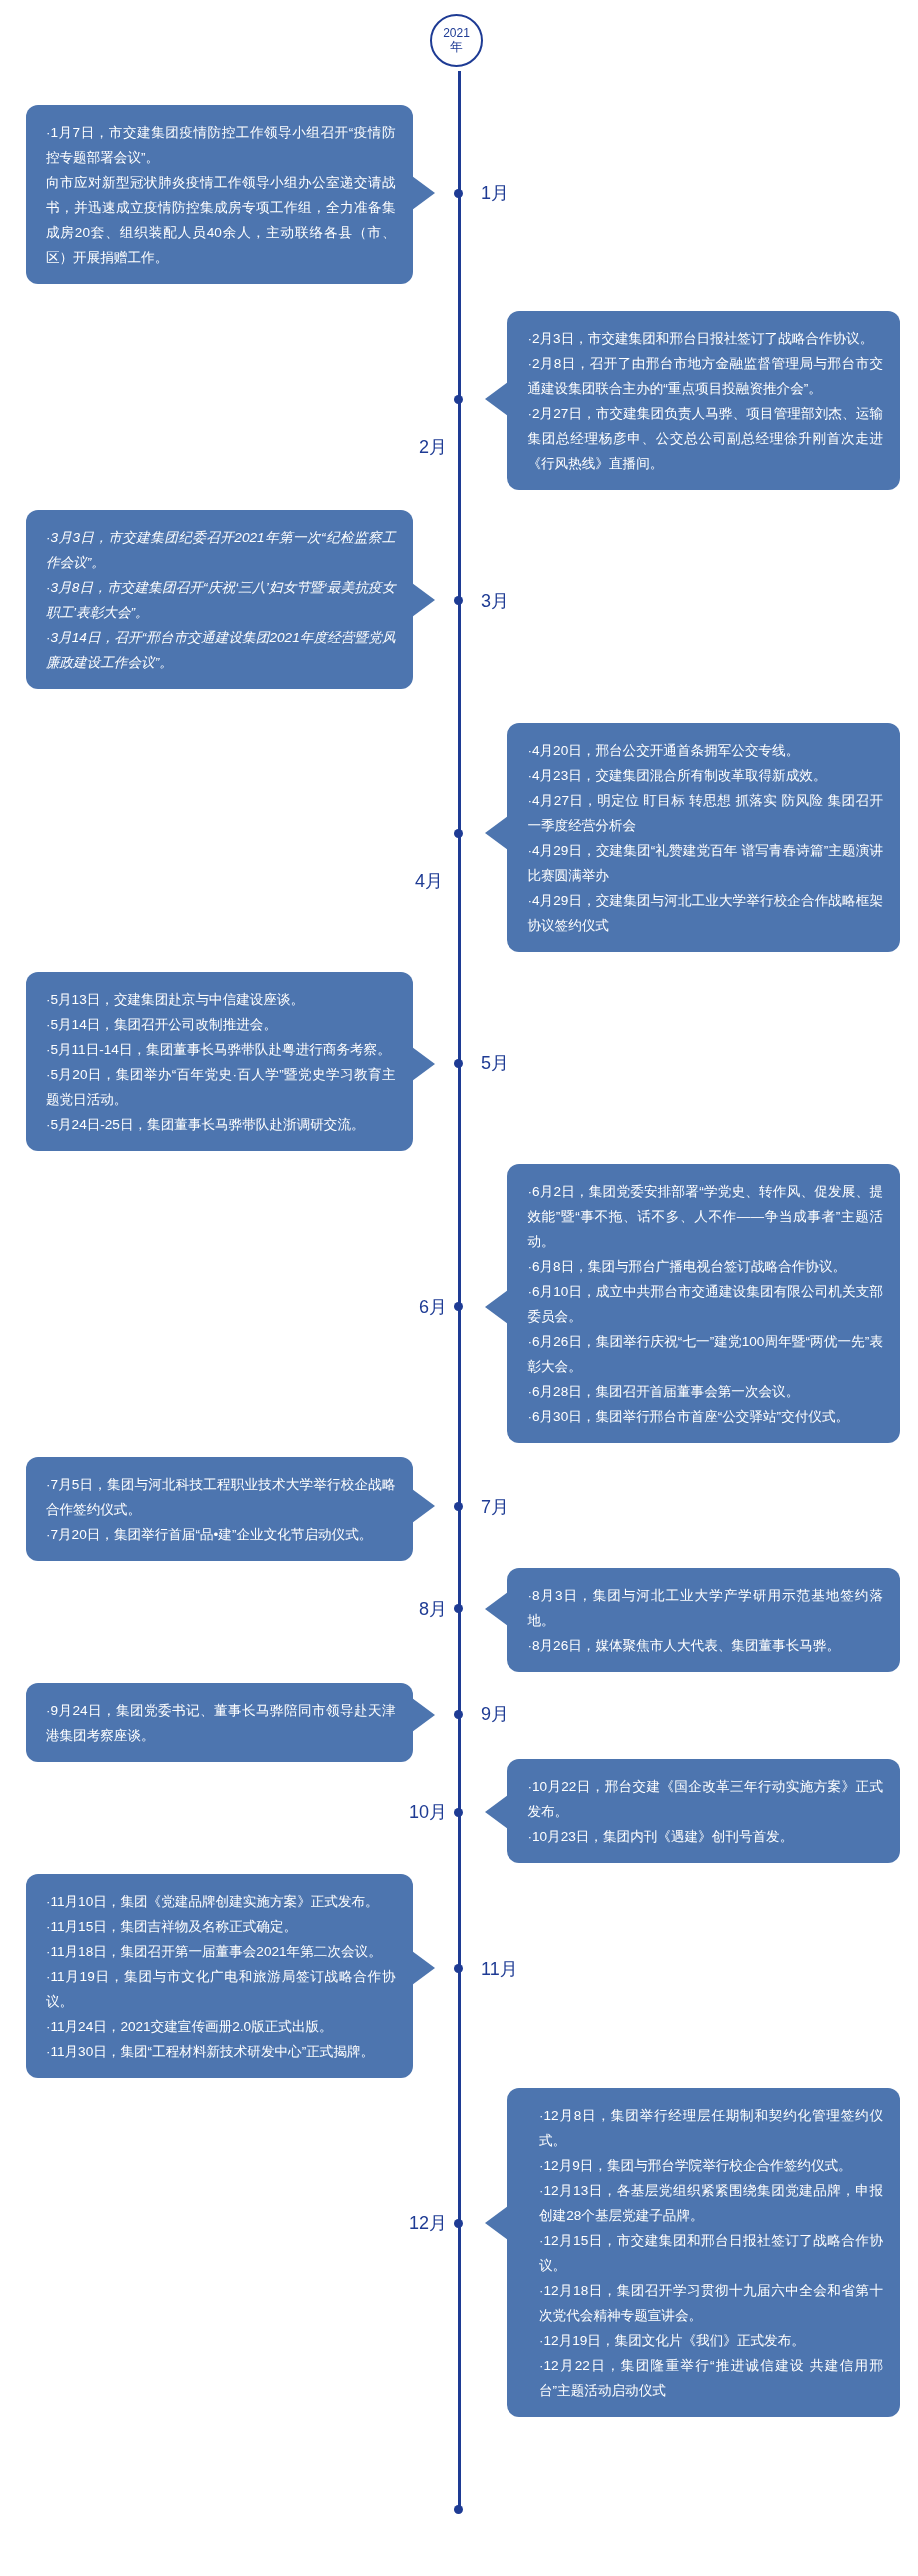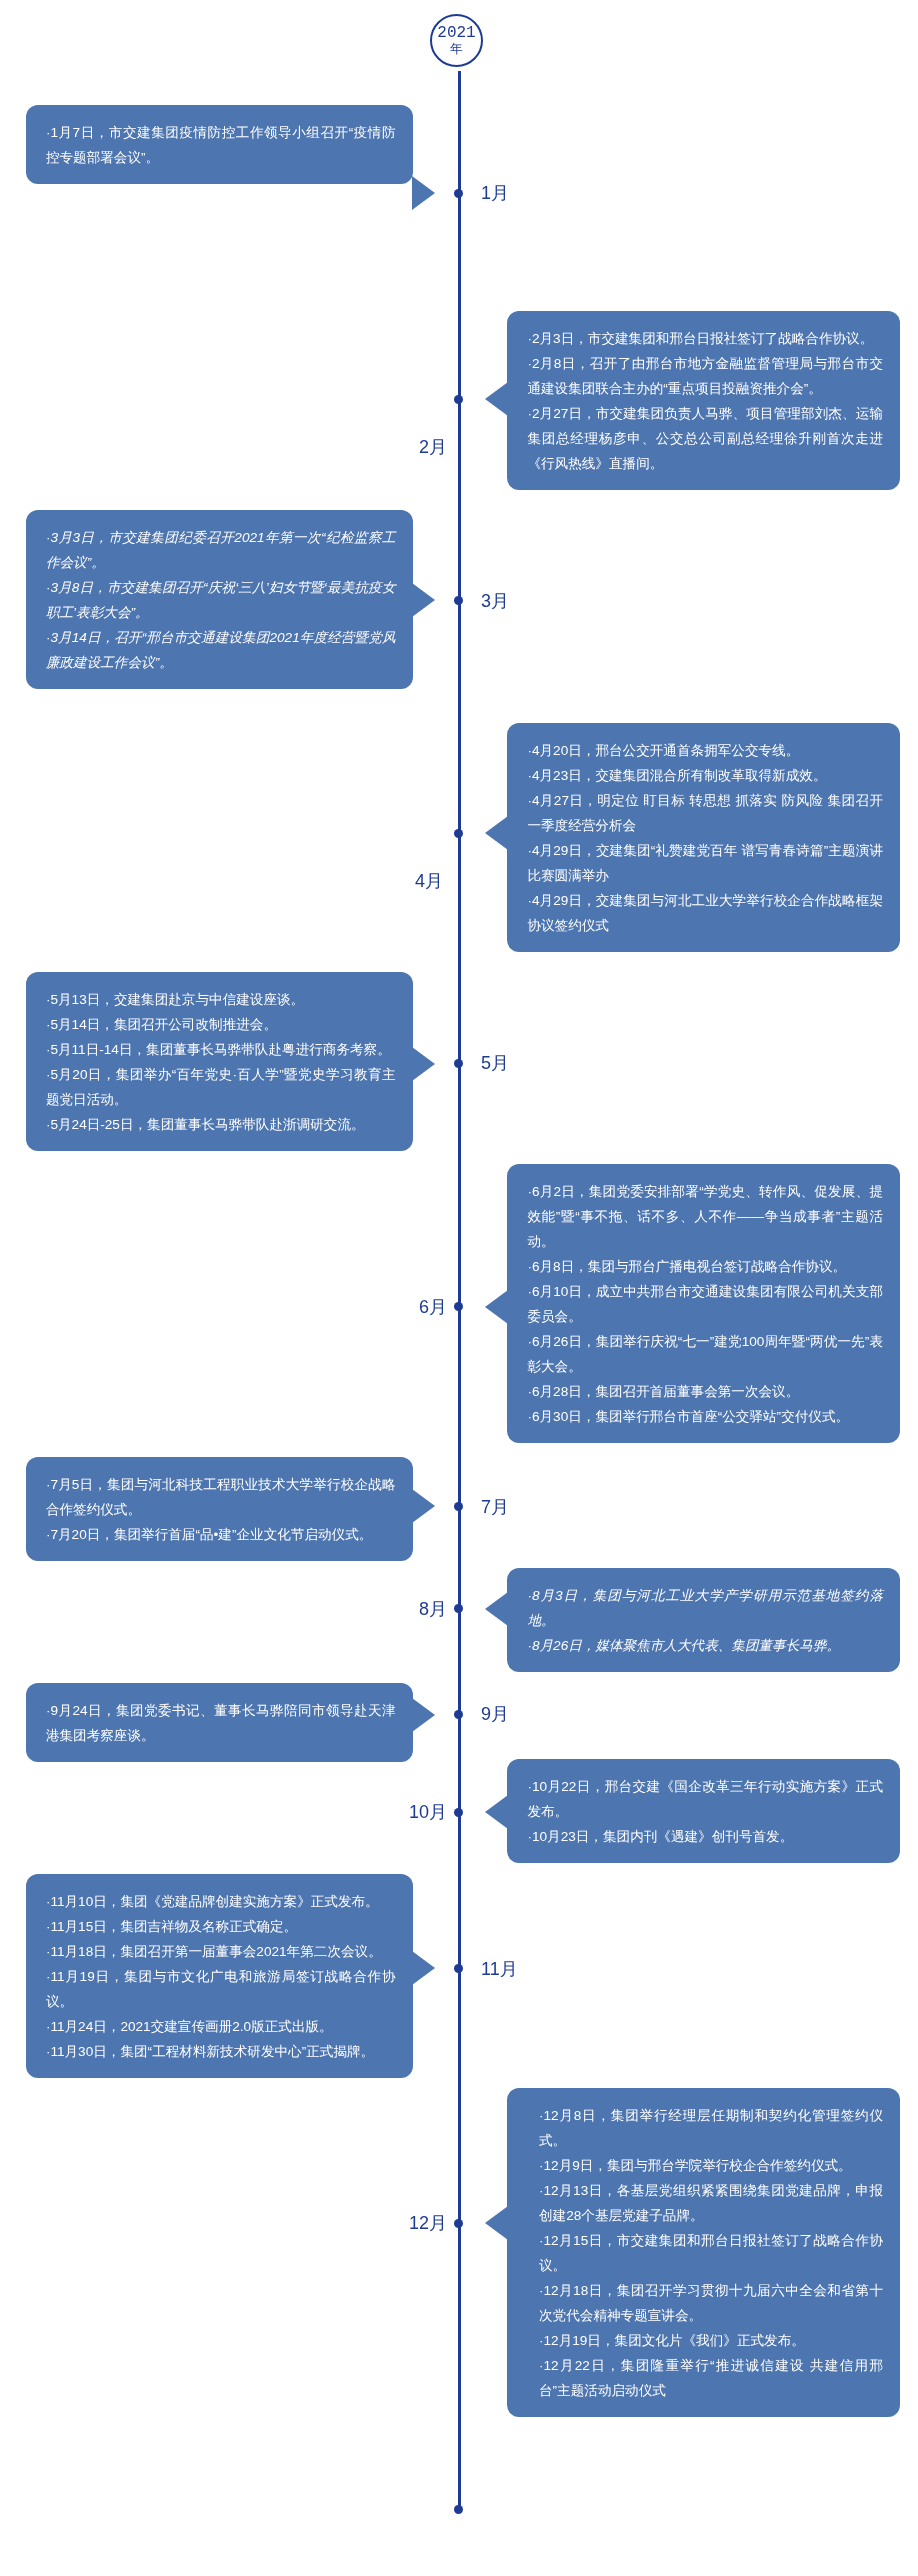--- a/index.html
+++ b/index.html
@@ -6,21 +6,21 @@
   .page{
     position:relative;width:919px;height:2576px;background:#ffffff;
     font-family:"Liberation Sans","DejaVu Sans",sans-serif;overflow:hidden;
   }
   .timeline-line{position:absolute;left:458px;top:71px;width:2.6px;height:2440px;background:#1e3b94;}
   .year-badge{
     position:absolute;left:430px;top:13.6px;width:49px;height:49px;border:2.6px solid #1e3b94;
     border-radius:50%;background:#ffffff;color:#1e3b94;display:flex;flex-direction:column;
     align-items:center;justify-content:center;line-height:1.05;box-sizing:content-box;
   }
-  .year-badge .y{font-size:16px;font-family:Liberation Mono, monospace;}
+  .year-badge .y{font-size:12px;}
   .year-badge .n{font-size:12.8px;}
   .t-dot{position:absolute;left:454px;width:9.4px;height:9.4px;border-radius:50%;background:#1e3b94;}
   .m-label{position:absolute;color:#1e3b94;font-size:18px;white-space:nowrap;}
   .e-box{
     position:absolute;width:387px;background:#4d75af;border-radius:12px;
     padding:14.5px 17px 14.5px 20.4px;box-sizing:border-box;color:#ffffff;font-size:13.6px;
   }
   .e-box.right{width:393px;left:507px;}
   .e-box.left{left:25.5px;}
   .e-box p{margin:0;line-height:25px;text-align:justify;text-justify:inter-ideograph;}
@@ -39,20 +39,21 @@
     <div class="n">年</div>
   </div>
 
   <div id="months-root">
   <div>
     <div class="t-dot" style="top: 189px;"></div>
     <div class="m-label" style="top: 181px; left: 481px;">1月</div>
     <div class="e-box left" style="top: 105px;">
       <div class="e-arrow" style="top: 71px;"></div>
     <p>·1月7日，市交建集团疫情防控工作领导小组召开“疫情防控专题部署会议”。</p>
+          <p>向市应对新型冠状肺炎疫情工作领导小组办公室递交请战书，并迅速成立疫情防控集成房专项工作组，全力准备集成房20套、组织装配人员40余人，主动联络各县（市、区）开展捐赠工作。</p>
         </div>
   </div>
 
   <div>
     <div class="t-dot" style="top: 395px;"></div>
     <div class="m-label" style="top: 387px; right: 472px; margin-top: 48px;">2月</div>
     <div class="e-box right" style="top: 311px;">
       <div class="e-arrow" style="top: 71px;"></div>
     <p>·2月3日，市交建集团和邢台日报社签订了战略合作协议。</p>
           <p>·2月8日，召开了由邢台市地方金融监督管理局与邢台市交通建设集团联合主办的“重点项目投融资推介会”。</p>
@@ -117,21 +118,21 @@
     <div class="e-box left" style="top: 1457px;">
       <div class="e-arrow" style="top: 32px;"></div>
     <p>·7月5日，集团与河北科技工程职业技术大学举行校企战略合作签约仪式。</p>
           <p>·7月20日，集团举行首届“品•建”企业文化节启动仪式。</p>
         </div>
   </div>
 
   <div>
     <div class="t-dot" style="top: 1604px;"></div>
     <div class="m-label" style="top: 1597px; right: 472px;">8月</div>
-    <div class="e-box right" style="top: 1568px; font-style: italic;">
+    <div class="e-box right" style="top: 1568px;">
       <div class="e-arrow" style="top: 24px;"></div>
     <p>·8月3日，集团与河北工业大学产学研用示范基地签约落地。</p>
           <p>·8月26日，媒体聚焦市人大代表、集团董事长马骅。</p>
         </div>
   </div>
 
   <div>
     <div class="t-dot" style="top: 1710px;"></div>
     <div class="m-label" style="top: 1702px; left: 481px;">9月</div>
     <div class="e-box left" style="top: 1683px;">

